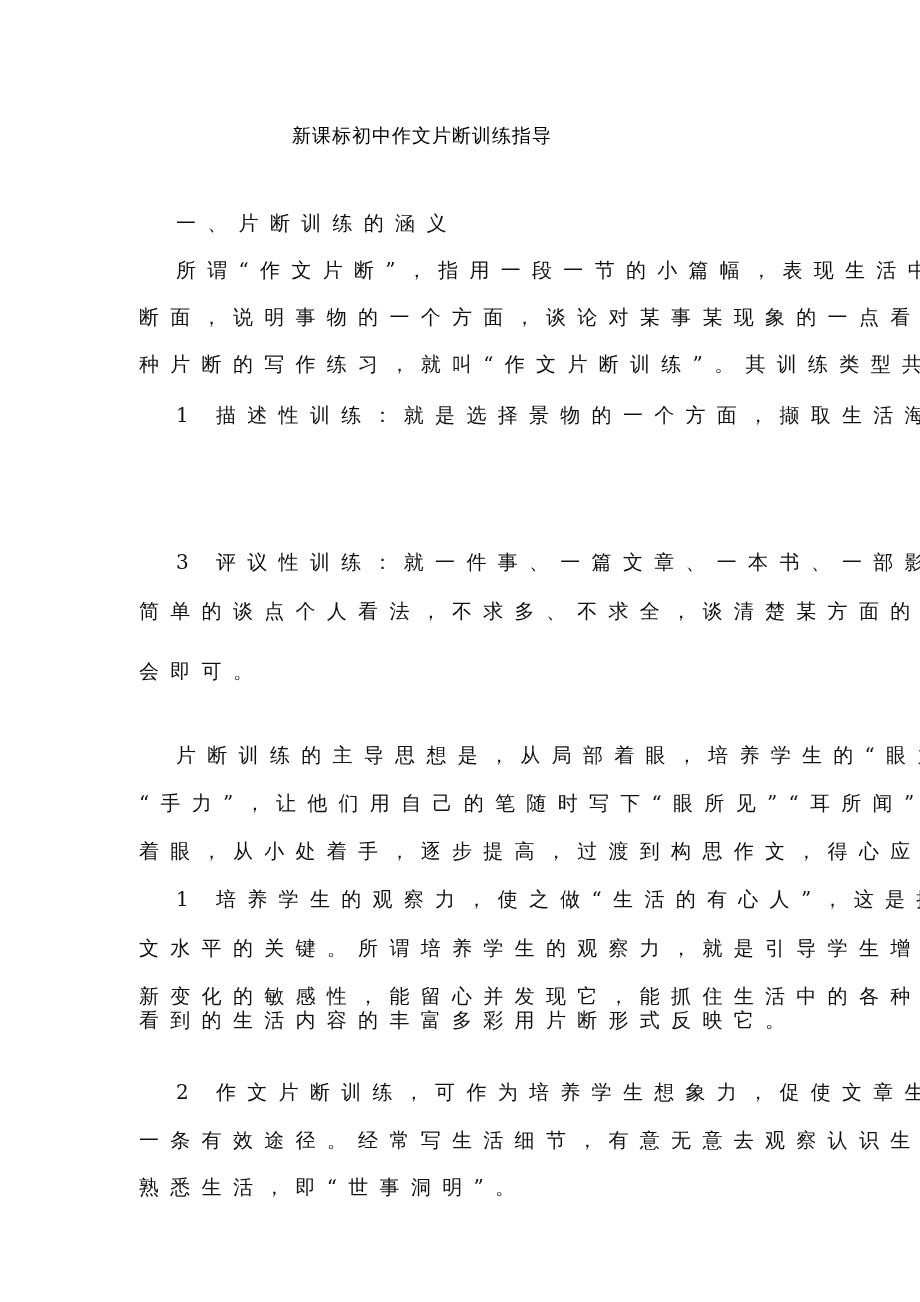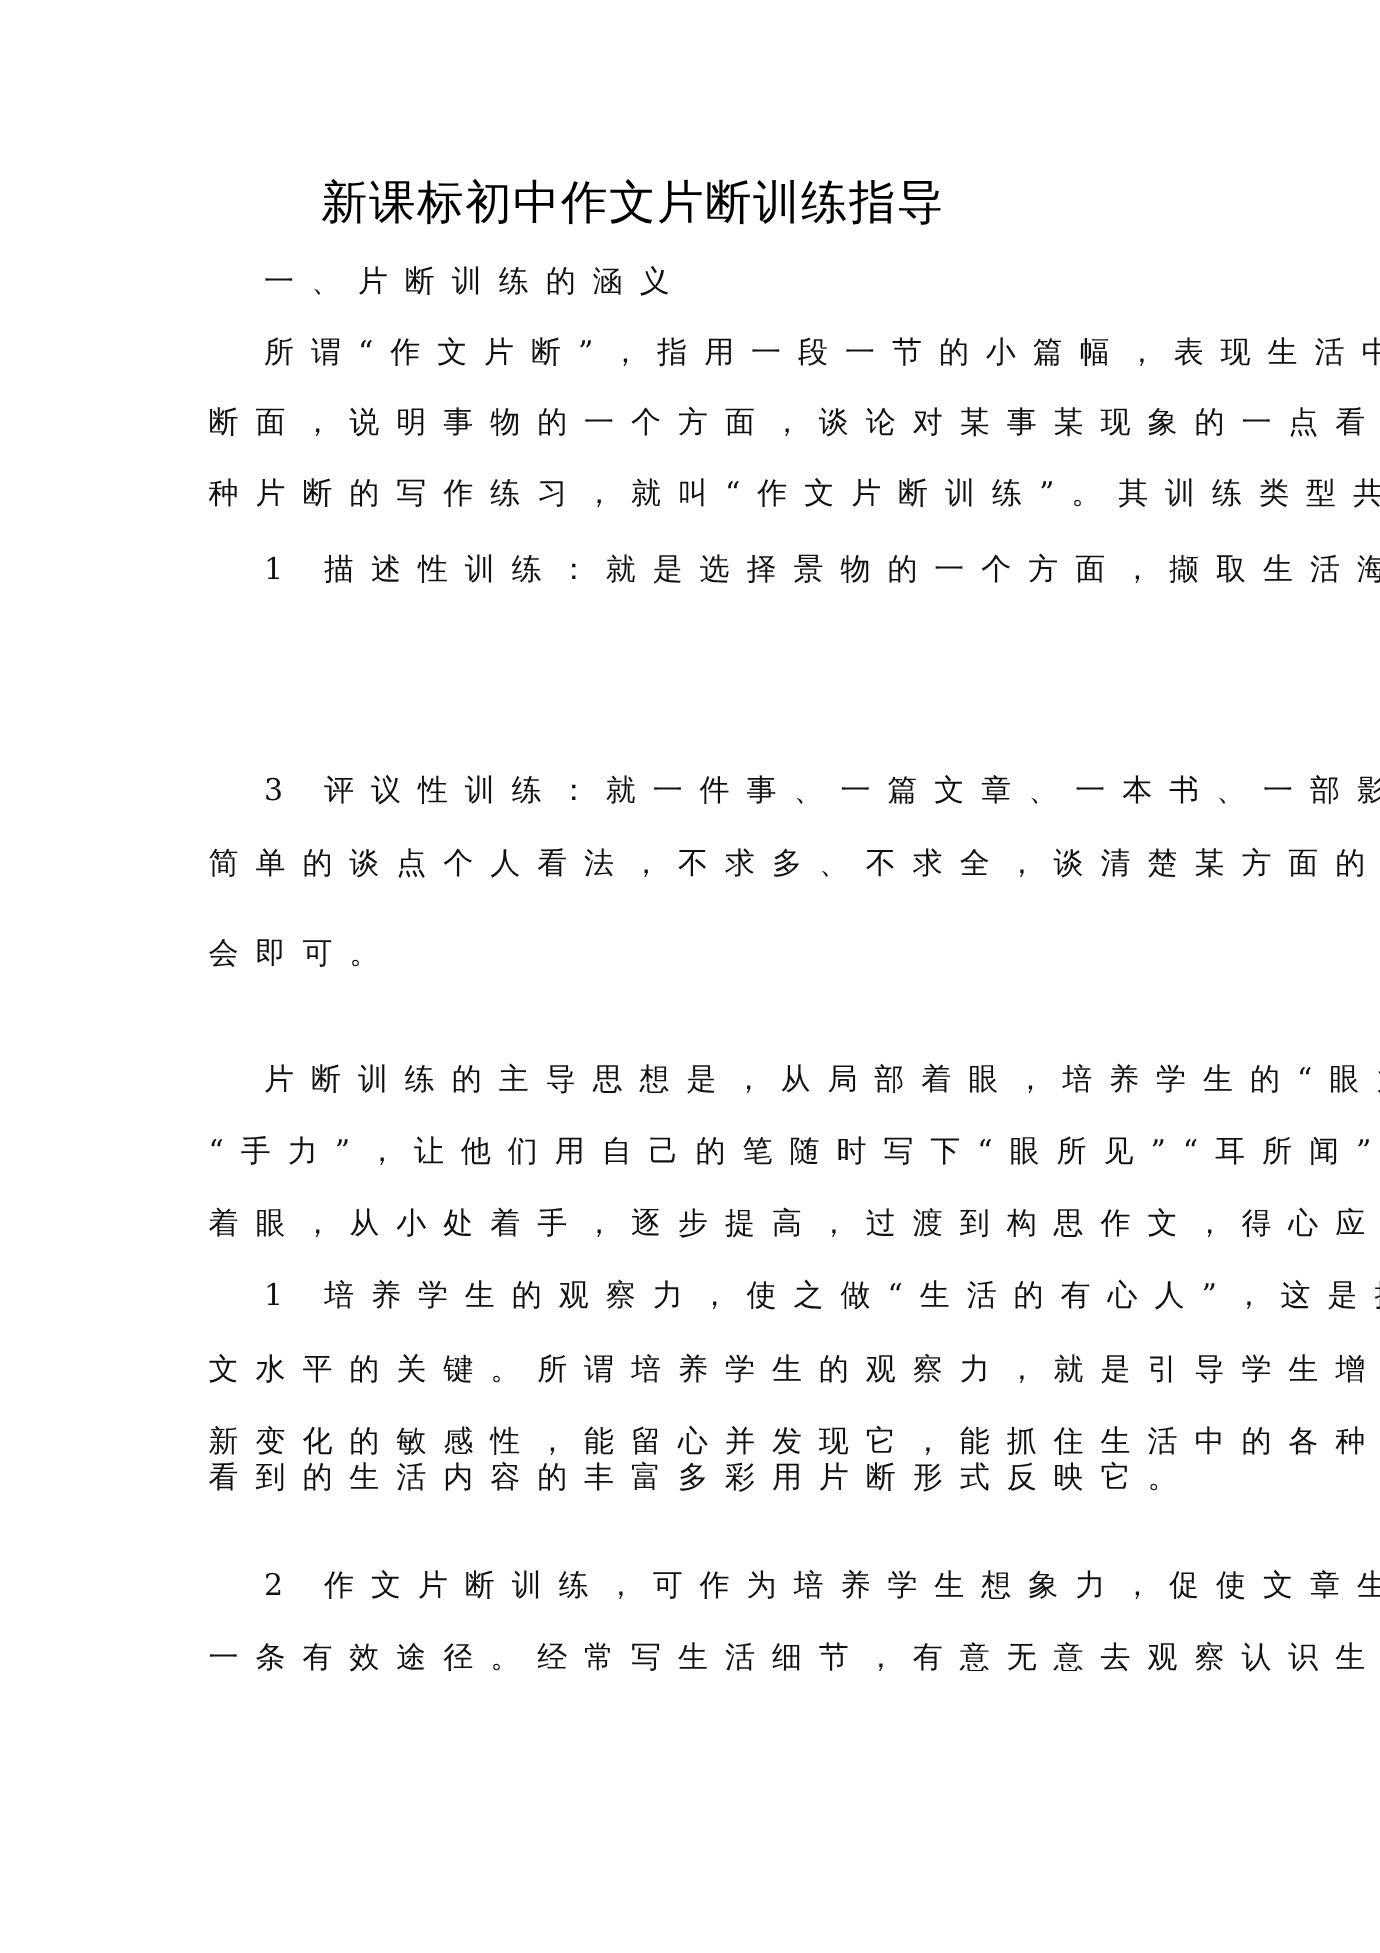--- a/index.html
+++ b/index.html
@@ -22,37 +22,38 @@
       width: 920px;
       height: 1302px;
     }
     .title {
       position: absolute;
       left: 0;
       top: 117px;
       width: 820px;
       text-align: center;
       font-family: "DejaVu Sans", "Liberation Sans", sans-serif;
-      font-size: 31px;
+      font-size: 19px;
       letter-spacing: 1px;
       line-height: 36px;
       color: #000000;
       margin: 0;
       font-weight: normal;
       padding-left: 24px;
       box-sizing: border-box;
     }
     .line {
       position: absolute;
       left: 139px;
       white-space: nowrap;
       font-size: 20px;
       letter-spacing: 11.3px;
       line-height: 30px;
       height: 30px;
+      margin-top: 36px;
     }
     .indent {
       left: 176px;
     }
     .num {
       display: inline-block;
       width: 40px;
       letter-spacing: 0;
     }
   </style>
@@ -86,13 +87,14 @@
     <span class="num">1</span><span>培养学生的观察力，使之做“生活的有心人”，这是提高作</span>
   </div>
   <div class="line" style="top:897px">文水平的关键。所谓培养学生的观察力，就是引导学生增强对各种</div>
   <div class="line" style="top:945px">新变化的敏感性，能留心并发现它，能抓住生活中的各种细节，将</div>
   <div class="line" style="top:969px">看到的生活内容的丰富多彩用片断形式反映它。</div>
 
   <div class="line indent" style="top:1041px">
     <span class="num">2</span><span>作文片断训练，可作为培养学生想象力，促使文章生动的</span>
   </div>
   <div class="line" style="top:1089px">一条有效途径。经常写生活细节，有意无意去观察认识生活，就会</div>
+  <div class="line" style="top:1136px">熟悉生活，即“世事洞明”。</div>
 </div>
 
 </body></html>

